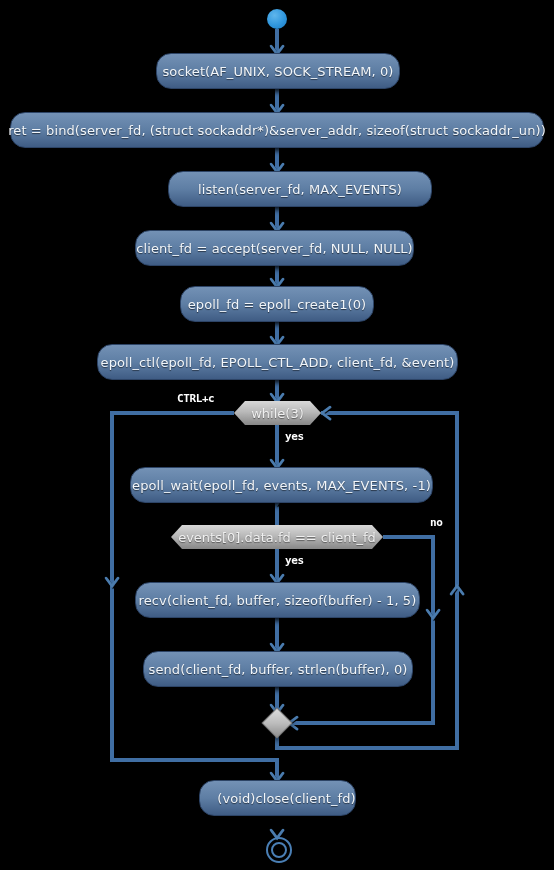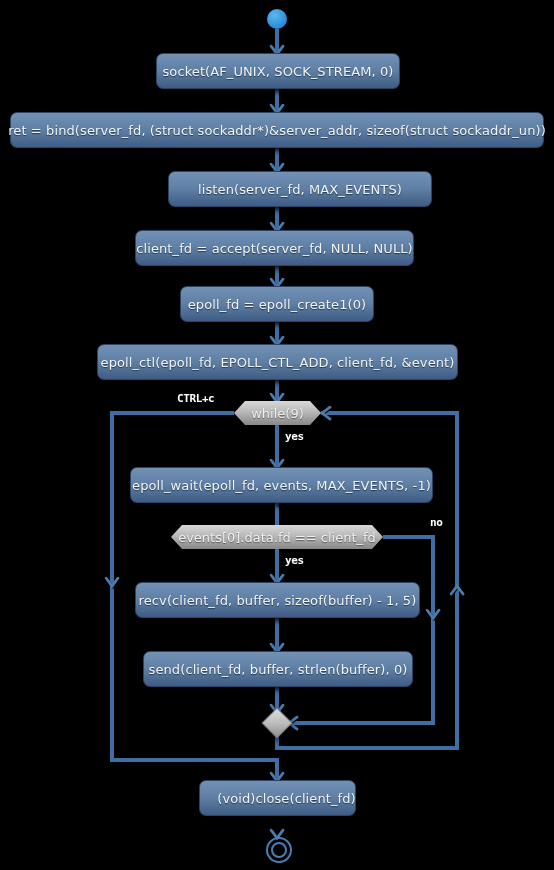--- a/index.html
+++ b/index.html
@@ -24,21 +24,21 @@
     width: 554px;
     height: 870px;
   }
   
   .node {
     position: absolute;
     box-sizing: border-box;
     display: flex;
     align-items: center;
     justify-content: center;
-    border-radius: 7px;
+    border-radius: 15px;
     color: #f2f6fa;
     font-size: 13px;
     letter-spacing: .1px;
     white-space: nowrap;
     background: linear-gradient(180deg, #6f8fb3 0%, #5d7d a3 1%, #5c7ca2 45%, #45638a 100%);
     background: linear-gradient(180deg, #7391b5 0%, #5e7ea4 50%, #3f5c84 100%);
     border: 1px solid #2d4466;
     box-shadow: 2px 3px 5px rgba(0,0,0,0.85);
     text-shadow: 0 1px 1px rgba(0,0,0,.55);
   }
@@ -209,21 +209,21 @@
 
   <div class="node" style="left:143px; top:651px; width:270px; height:36px;">
     <span>send(client_fd, buffer, strlen(buffer), 0)</span>
   </div>
 
   <div class="node" style="left:199px; top:780px; width:157px; height:36px;padding-left:18px;">
     <span>(void)close(client_fd)</span>
   </div>
 
   <div class="decision" style="left:234px; top:401px; width:87px; height:24px;">
-    <span>while(9)</span>
+    <span>while(3)</span>
   </div>
 
   <div class="decision" style="left:171px; top:525px; width:212px; height:24px;">
     <span>events[0].data.fd == client_fd</span>
   </div>
 
   <div class="merge" style="left:266px; top:712px; width:22px; height:22px;"></div>
 
   <div class="end-node" style="left:266px; top:837px; width:22px; height:22px;">
     <div class="end-node-inner" style="left:3px; top:3px; width:12px; height:12px;"></div>

